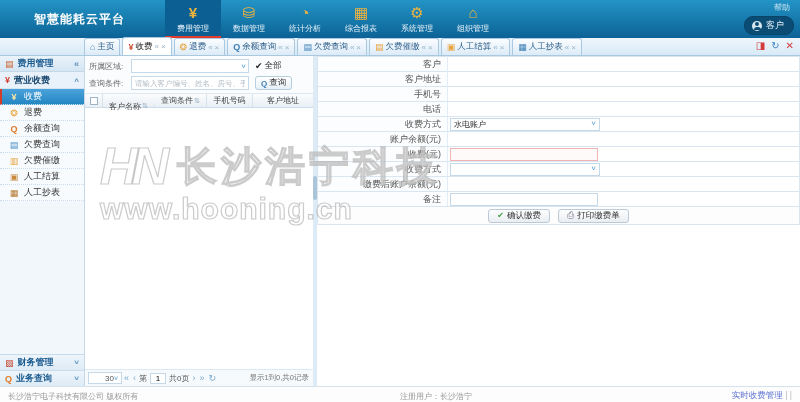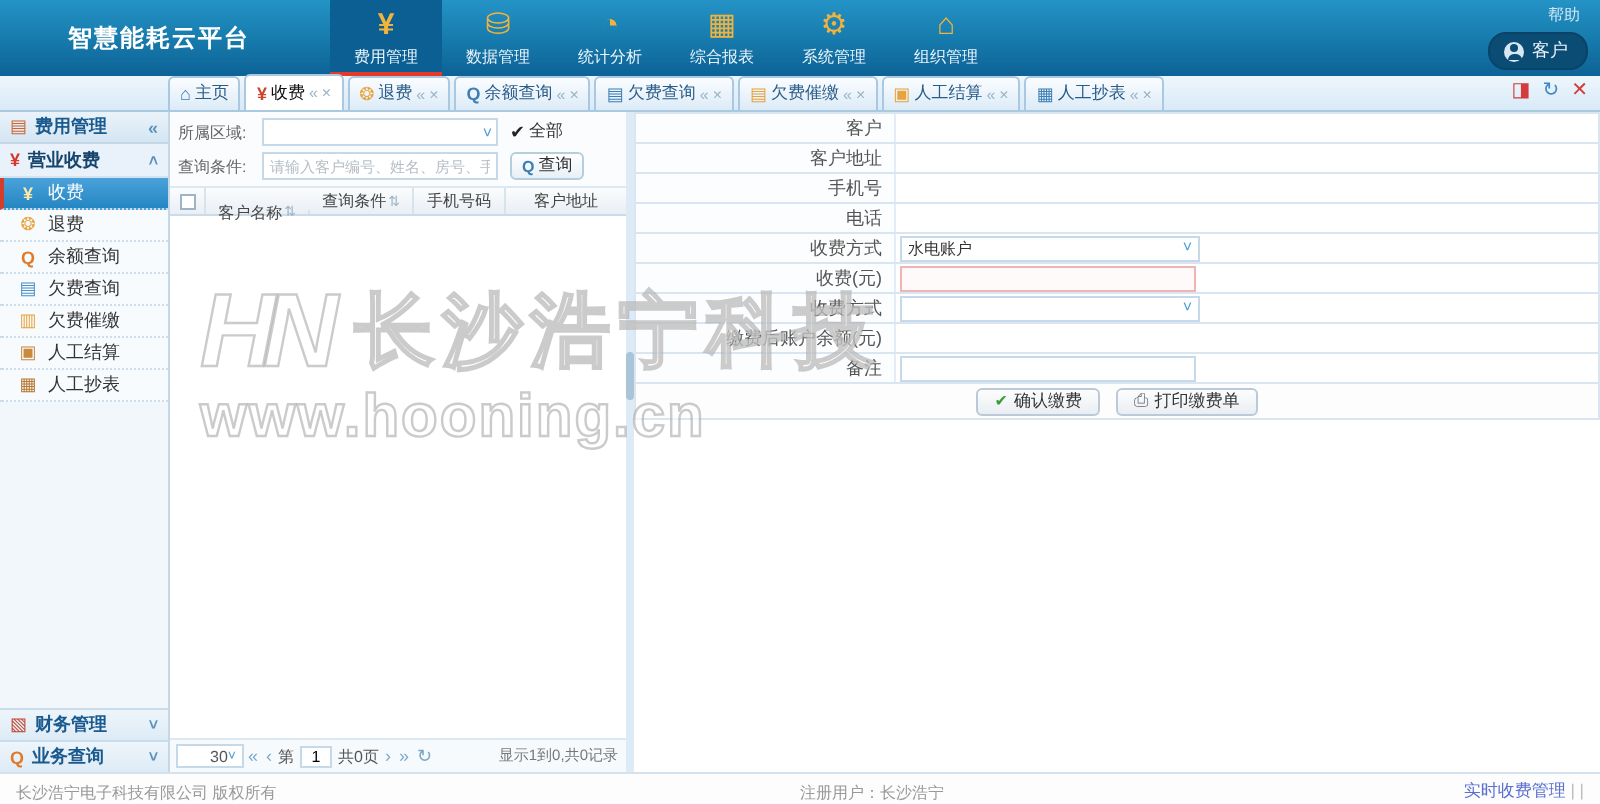--- a/index.html
+++ b/index.html
@@ -370,20 +370,24 @@
         <div class="fr">
           <div class="fr-label">收费方式</div>
           <div class="fr-value">
             <div class="w-select">
               <span>水电账户</span>
               <span class="chev">˅</span>
             </div>
           </div>
         </div>
         <div class="fr">
+          <div class="fr-label">账户余额(元)</div>
+          <div class="fr-value"></div>
+        </div>
+        <div class="fr">
           <div class="fr-label">收费(元)</div>
           <div class="fr-value">
               <input class="w-input pink" style="">
             </div>
         </div>
         <div class="fr">
           <div class="fr-label">收费方式</div>
           <div class="fr-value">
             <div class="w-select">
               <span></span>

